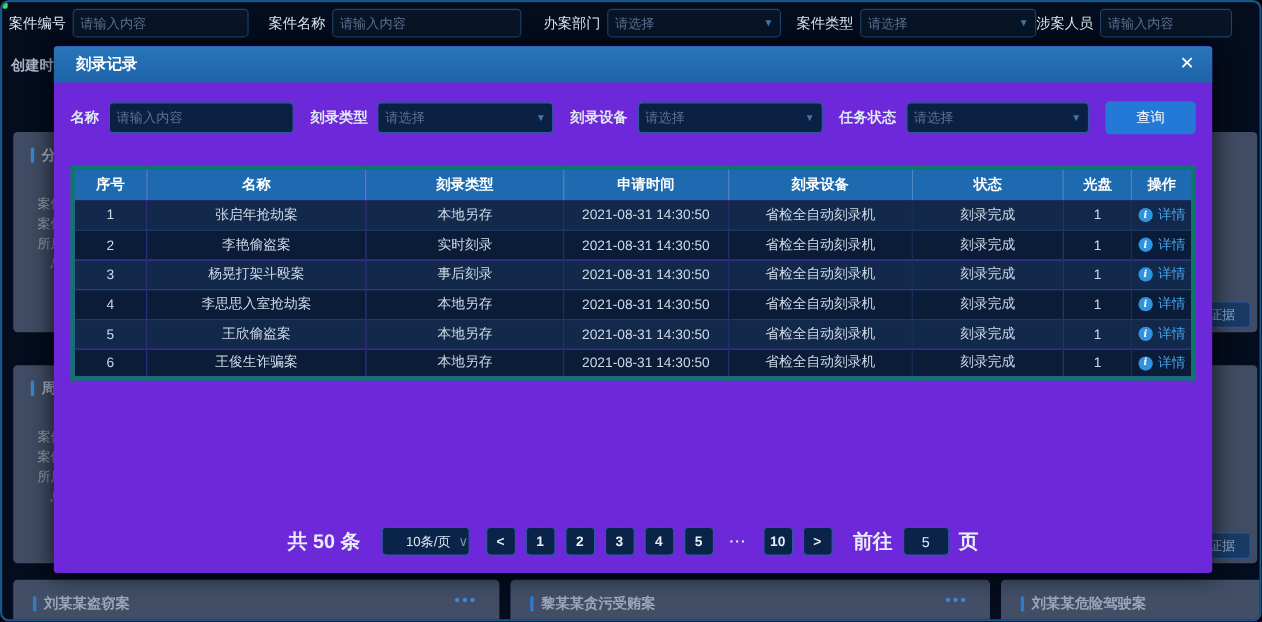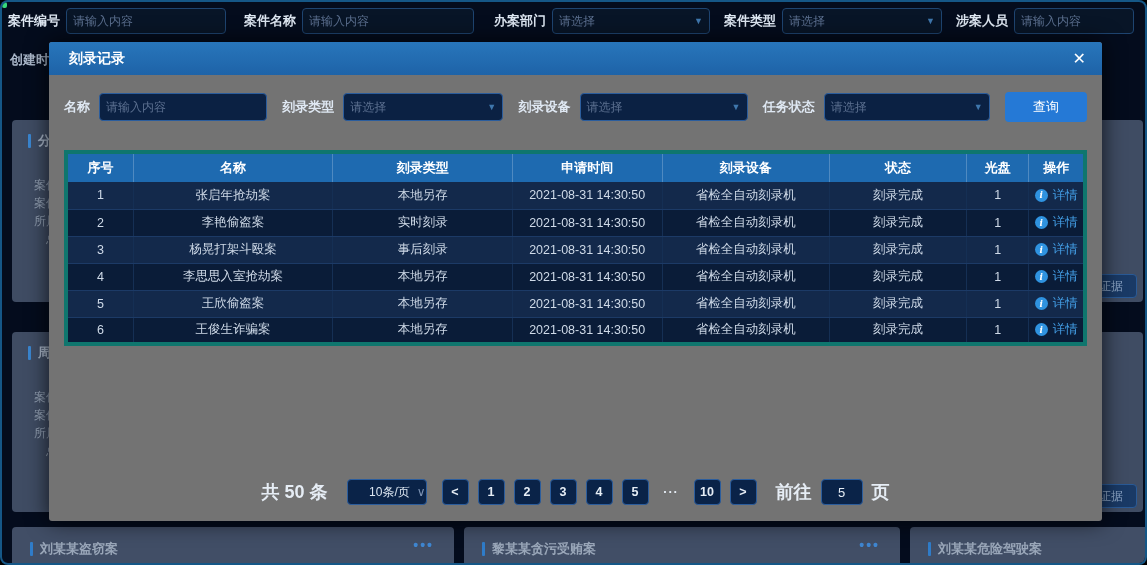--- a/index.html
+++ b/index.html
@@ -8,21 +8,21 @@
 
   .app {
     position:relative; width:1147px; height:565px; overflow:hidden;
     background:#040c1d; border:2px solid rgba(36,150,222,.55); border-radius:8px;
   }
   .corner-dot { position:absolute; left:0; top:0; width:5px; height:6px; background:#38d97c; border-radius:2px; z-index:5; }
 
   
   .topbar { position:absolute; left:0; top:0; width:100%; height:38px;
     display:flex; align-items:center; padding-left:6px; z-index:2; }
-  .topbar .lbl { color:#dde6f1; font-size:13px; font-weight:bold; white-space:nowrap; flex:0 0 auto; }
+  .topbar .lbl { color:#dde6f1; font-size:13px; font-weight:normal; white-space:nowrap; flex:0 0 auto; }
   .field { height:26px; background:#081527; border:1px solid #1e4470; border-radius:4px;
     color:#c8d4e4; font-size:12px; padding:0 6px; flex:0 0 auto; }
   input.field::placeholder { color:#5c7090; }
   .sel { display:flex; align-items:center; justify-content:space-between; }
   .sel .ph { color:#5c7090; font-size:12px; }
   .caret { color:#3f77ad; font-size:9px; line-height:1; }
 
   
   .bglayer { position:absolute; inset:0; z-index:1; }
   .created-lbl { position:absolute; left:8px; top:49px; color:#aab7c9; font-size:13px; font-weight:bold; }
@@ -45,21 +45,21 @@
   .card.c1 { left:10px; width:442px; }
   .card.c2 { left:462px; width:436px; }
   .card.c3 { left:908px; width:250px; }
   .card-title { position:absolute; left:18px; top:13px; display:flex; align-items:center; gap:7px; }
   .card-title .accent { background:#2f7cc9; }
   .card-title span { color:#9aa7b9; font-size:13px; font-weight:bold; }
   .card-menu { position:absolute; right:20px; top:10px; color:#3f87d2; font-size:14px; letter-spacing:2px; font-weight:bold; }
 
   
   .modal { position:absolute; left:47px; top:40px; width:1053px; height:479px; z-index:10;
-    background:#737373; border-radius:3px; box-shadow:0 0 22px rgba(0,0,0,.75); }
+    background:#6d28d9; border-radius:3px; box-shadow:0 0 22px rgba(0,0,0,.75); }
   .m-titlebar { height:33px; background:linear-gradient(180deg,#2876bb,#1e63a8);
     display:flex; align-items:center; justify-content:space-between; padding:0 16px 0 20px;
     border-radius:3px 3px 0 0; }
   .m-title { color:#fff; font-size:14px; font-weight:bold; }
   .m-close { color:#fff; font-size:16px; font-weight:bold; cursor:pointer; line-height:1; }
   .m-body { padding:15px 15px 0 15px; position:relative; height:446px; }
 
   .f-row { display:flex; align-items:center; justify-content:space-between; height:30px; margin-top:2px; }
   .f-group { display:flex; align-items:center; gap:9px; }
   .f-lbl { color:#dfe8f3; font-size:13px; font-weight:bold; white-space:nowrap; }
@@ -113,21 +113,21 @@
     <span class="lbl" style="margin-left:20px;">办案部门</span>
     <div class="field sel" style="width:158px;margin-left:6px;">
       <span class="ph">请选择</span>
       <span class="caret">▼</span>
     </div>
     <span class="lbl" style="margin-left:14px;">案件类型</span>
     <div class="field sel" style="width:160px;margin-left:6px;">
       <span class="ph">请选择</span>
       <span class="caret">▼</span>
     </div>
-    <span class="lbl" style="margin-left:14px;">涉案人员</span>
+    <span class="lbl" style="">涉案人员</span>
     <input class="field" style="width: 120px; margin-left: 6px;" placeholder="请输入内容">
   </div>
 
   <div class="bglayer">
     <span class="created-lbl">创建时间</span>
 
     <div class="bg-panel p1">
       <div class="bg-title">
         <span class="accent"></span>
         <span>分</span>

